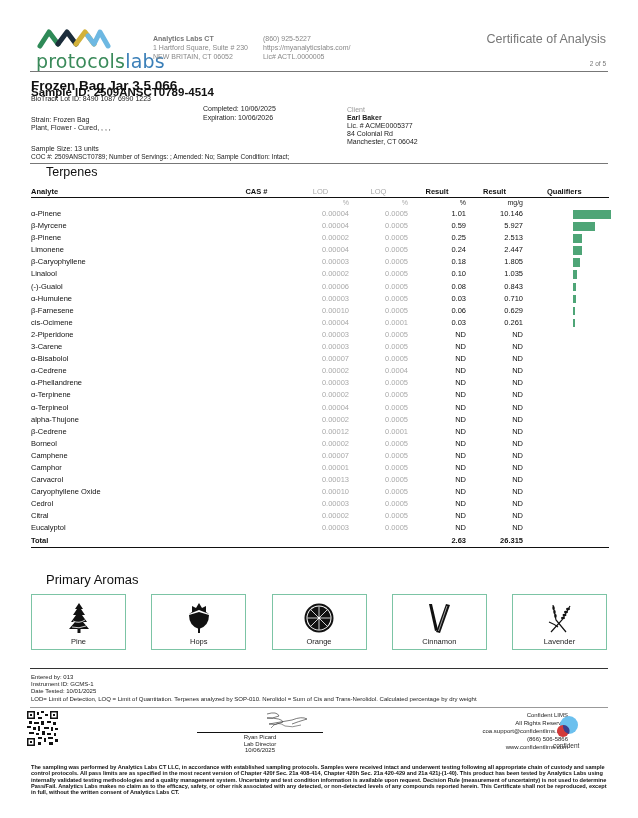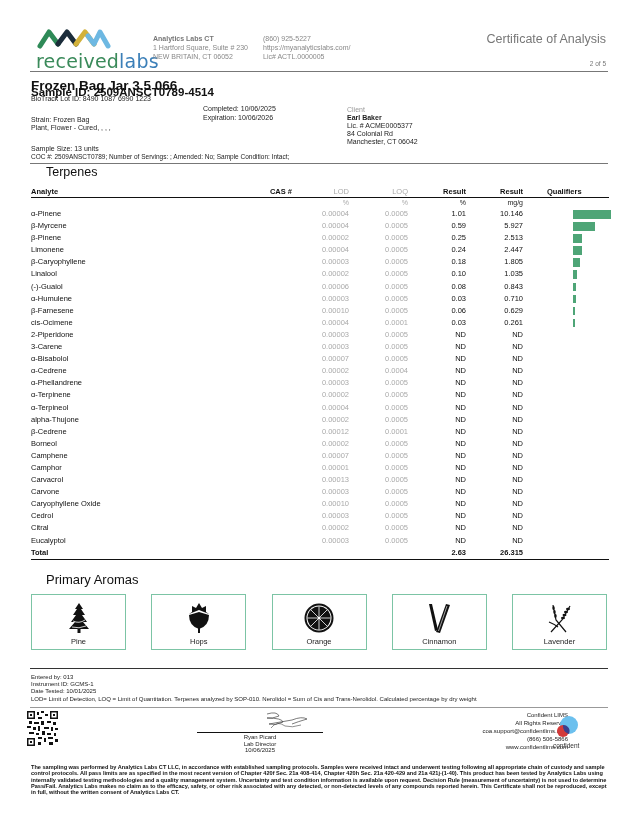--- a/index.html
+++ b/index.html
@@ -17,21 +17,21 @@
   .product-name { left: 31px; top: 78px; font-size: 13.5px; font-weight: bold; }
   .meta-small { font-size: 7px; line-height: 8px; color: #222; }
   .sample-id { left: 31px; top: 86px; font-size: 11.5px; font-weight: bold; }
   .dates { left: 203px; top: 104px; font-size: 7px; line-height: 9px; color: #222; }
   .client { left: 347px; top: 106px; font-size: 7px; line-height: 8px; color: #222; }
   .client .lbl { color: #999; }
   .client .cname { font-weight: bold; }
   .section-title { left: 46px; font-size: 12.5px; color: #111; }
   table.terp { position: absolute; left: 31px; top: 186px; border-collapse: collapse; font-size: 7.5px; }
   table.terp td, table.terp th { padding: 0; height: 12.1px; line-height: 12.1px; white-space: nowrap; }
-  table.terp th { font-weight: bold; text-align: right; height: 11px; line-height: 11px; }
+  table.terp th { font-weight: bold; text-align: center; height: 11px; line-height: 11px; }
   table.terp th.left, table.terp td.left { text-align: left; }
   table.terp tr.head th { border-bottom: 1.5px solid #111; }
   table.terp th.grey { color: #aaa; font-weight: normal; }
   table.terp td.grey { color: #aaa; text-align: right; }
   table.terp td.res { text-align: right; }
   table.terp tr.unit td { height: 10px; line-height: 10px; color: #aaa; text-align: right; font-size: 7px; }
   table.terp tr.total td { font-weight: bold; border-bottom: 1.5px solid #111; }
   .c-analyte { width: 190px; } .c-cas { width: 71px; } .c-lod { width: 57px; } .c-loq { width: 59px; }
   .c-r1 { width: 58px; } .c-r2 { width: 57px; } .c-q { width: 86px; }
   .bar-cell { position: relative; }
@@ -52,21 +52,21 @@
 </style>
 </head>
 <body>
 
 <svg class="abs logo-svg" width="76" height="24" viewBox="0 0 76 24">
   <polyline points="4,20 13,6 22,18" fill="none" stroke="#2e8a57" stroke-width="5" stroke-linecap="round" stroke-linejoin="round"></polyline>
   <polyline points="22,18 31,6 40,18" fill="none" stroke="#1b2c3a" stroke-width="5" stroke-linecap="round" stroke-linejoin="round"></polyline>
   <polyline points="40,18 49,6 58,18" fill="none" stroke="#d2b13a" stroke-width="5" stroke-linecap="round" stroke-linejoin="round"></polyline>
   <polyline points="52,10 58,18 64,6 72,20" fill="none" stroke="#6db8e2" stroke-width="5" stroke-linecap="round" stroke-linejoin="round"></polyline>
 </svg>
-<div class="abs logo-text"><span>received</span><span class="labs">labs</span></div>
+<div class="abs logo-text"><span>protocols</span><span class="labs">labs</span></div>
 
 <div class="abs lab-info">
   <div class="name">Analytics Labs CT</div>
   <div>1 Hartford Square, Suite # 230</div>
   <div>NEW BRITAIN, CT 06052</div>
 </div>
 <div class="abs contact">
   <div>(860) 925-5227</div>
   <div>https://myanalyticslabs.com/</div>
   <div>Lic# ACTL.0000005</div>
@@ -342,29 +342,20 @@
         <td class="grey">0.00001</td>
         <td class="grey">0.0005</td>
         <td class="res">ND</td>
         <td class="res">ND</td>
         <td class="bar-cell"></td>
       </tr>
       <tr>
         <td class="left">Carvacrol</td>
         <td></td>
         <td class="grey">0.00013</td>
-        <td class="grey">0.0005</td>
-        <td class="res">ND</td>
-        <td class="res">ND</td>
-        <td class="bar-cell"></td>
-      </tr>
-      <tr>
-        <td class="left">Carvone</td>
-        <td></td>
-        <td class="grey">0.00003</td>
         <td class="grey">0.0005</td>
         <td class="res">ND</td>
         <td class="res">ND</td>
         <td class="bar-cell"></td>
       </tr>
       <tr>
         <td class="left">Caryophyllene Oxide</td>
         <td></td>
         <td class="grey">0.00010</td>
         <td class="grey">0.0005</td>

